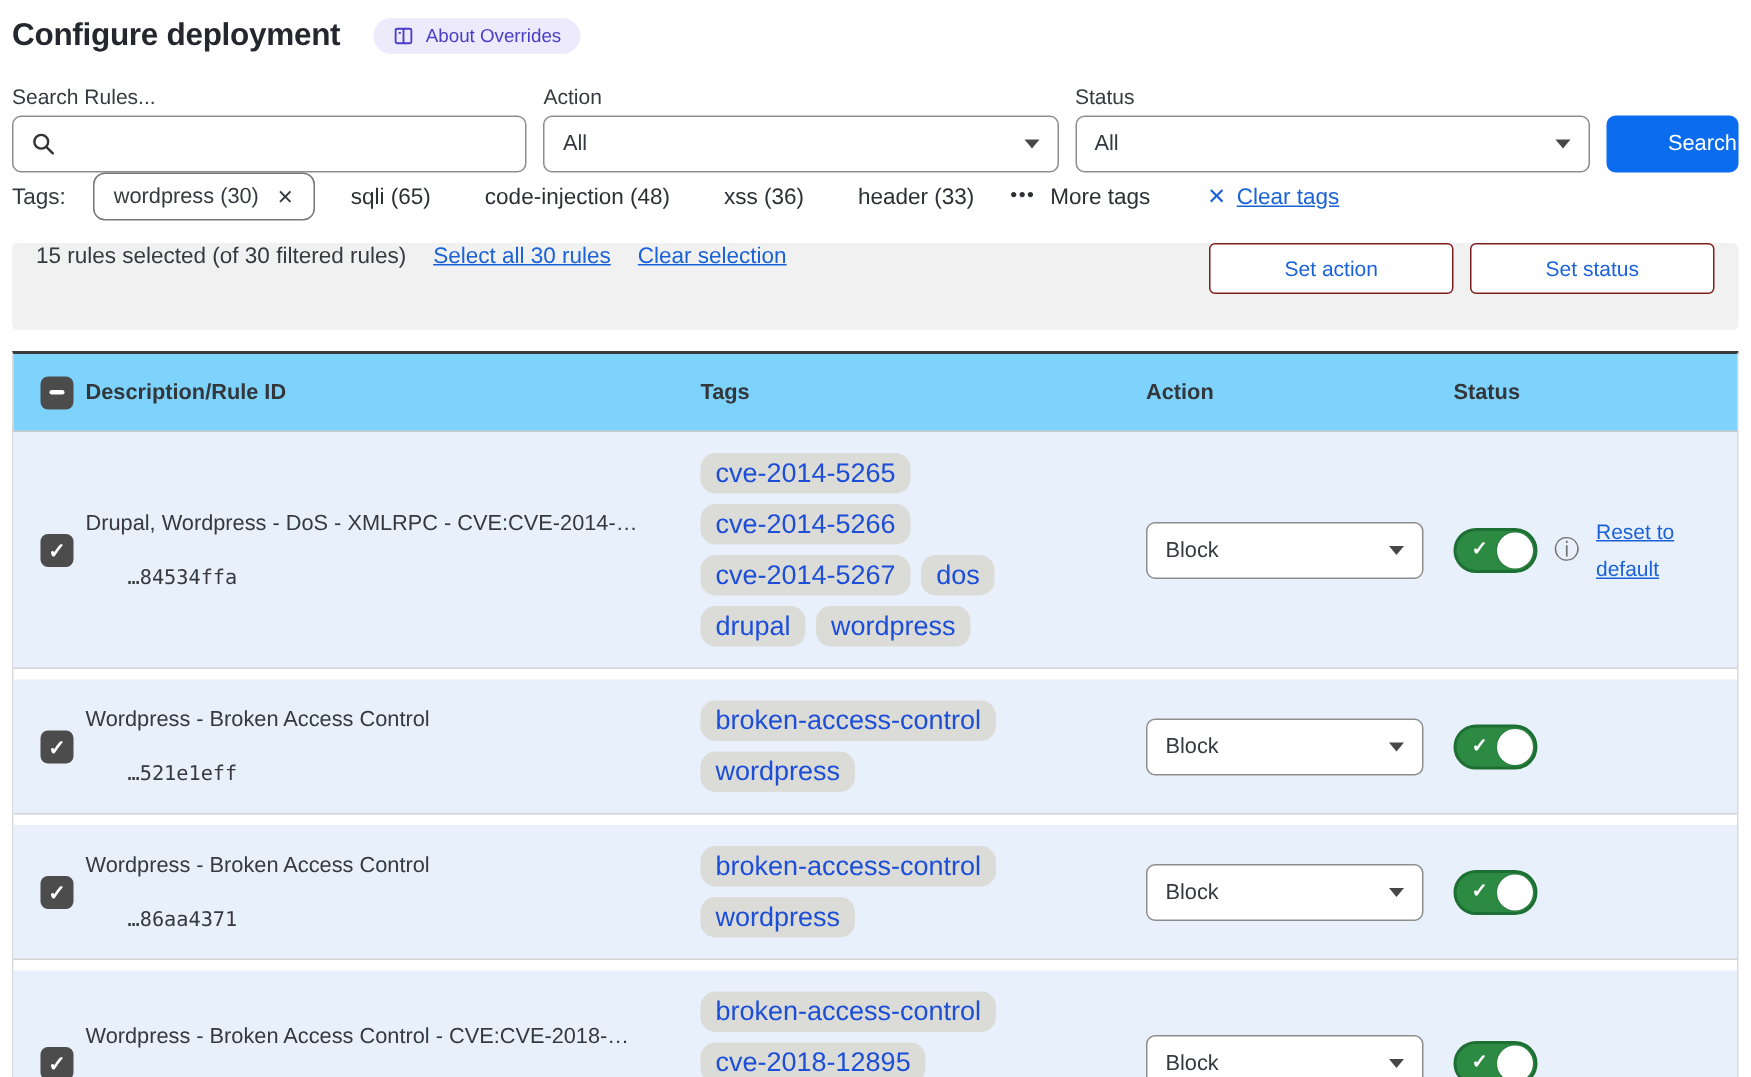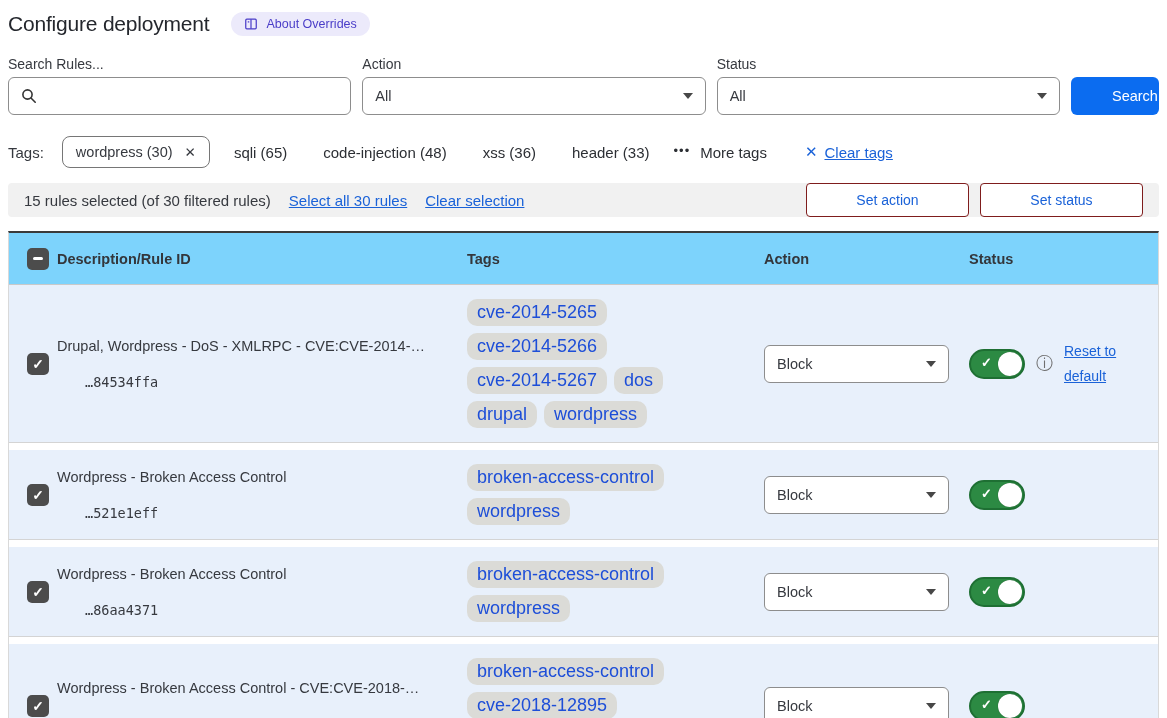--- a/index.html
+++ b/index.html
@@ -6,21 +6,21 @@
   html,body { margin:0; padding:0; }
   body {
     width:1167px; height:718px; overflow:hidden;
     font-family:"Liberation Sans", sans-serif;
     color:#36393f; background:#fff;
   }
   .page { padding:10px 8px 0 8px; }
 
   
   .header-row { display:flex; align-items:center; gap:22px; margin:2px 0 20px; }
-  .page-title { font-size:21px; font-weight:normal; color:#24272d; letter-spacing:-0.2px; }
+  .page-title { font-size:21px; font-weight:bold; color:#24272d; letter-spacing:-0.2px; }
   .about-badge {
     display:inline-flex; align-items:center; gap:8px;
     background:#eceafb; color:#4a3dc8; font-size:12.5px;
     padding:5px 13px; border-radius:13px; cursor:pointer;
   }
 
   
   .filters { display:flex; gap:11px; align-items:flex-end; }
   .filter { flex:1; }
   .filter-label { display:block; font-size:14px; margin-bottom:5px; color:#36393f; }
@@ -30,40 +30,40 @@
   }
   .input-box input { border:none; outline:none; flex:1; font-size:14.5px; font-family:inherit; margin-left:9px; }
   .select { justify-content:space-between; cursor:pointer; }
   .caret { width:0; height:0; border-left:5px solid transparent; border-right:5px solid transparent; border-top:6px solid #474747; }
   .search-btn {
     width:88px; height:38px; flex:0 0 88px; background:#0b6cf0; color:#fff;
     border:none; border-radius:6px; font-size:14.5px; font-family:inherit; cursor:pointer;padding-left:41px;
   }
 
   
-  .tags-bar { display:flex; align-items:center; margin-top:21px; font-size:15px; gap:24px; }
+  .tags-bar { display:flex; align-items:center; font-size:15px; gap:24px; }
   .tags-label { color:#36393f; }
   .sel-pill {
     display:inline-flex; align-items:center; gap:12px;
     border:1px solid #767676; border-radius:8px; padding:7px 13px;
     font-size:14.5px; cursor:pointer; margin-left:-6px;
   }
   .x-mark { font-size:13.5px; color:#36393f; }
   .tag-list { display:flex; gap:36px; align-items:center; }
   .tag-item { cursor:pointer; color:#2c2f34; }
   .more-tags { display:inline-flex; align-items:center; gap:10px; cursor:pointer; color:#2c2f34; }
   .dots { letter-spacing:1px; font-size:13px; position:relative; top:-2px; }
   .clear-tags { display:inline-flex; align-items:center; gap:7px; color:#1a62d8; cursor:pointer; margin-left:14px; }
   .clear-tags .lbl { text-decoration:underline; }
   .clear-tags .x-blue { font-size:15px; }
 
   
   .selection-bar {
-    margin-top:15px; background:#f1f1f1; border-radius:4px; height:34px;
-    display:flex; align-items:center; padding:0 16px; gap:18px; font-size:15px;
+    margin-top:15px; background:#f1f1f1; border-radius:4px; height:58px;
+    display:flex; padding:0 16px; gap:18px; font-size:15px;
   }
   .link { color:#1a62d8; text-decoration:underline; cursor:pointer; }
   .spacer { flex:1; }
   .outline-btn {
     width:163px; height:34px; background:#fff; border:1px solid #7f1d1d;
     color:#1a62d8; border-radius:4px; font-size:14px; font-family:inherit; cursor:pointer;
   }
   .outline-btn + .outline-btn { margin-left:-7px; }
 
   

